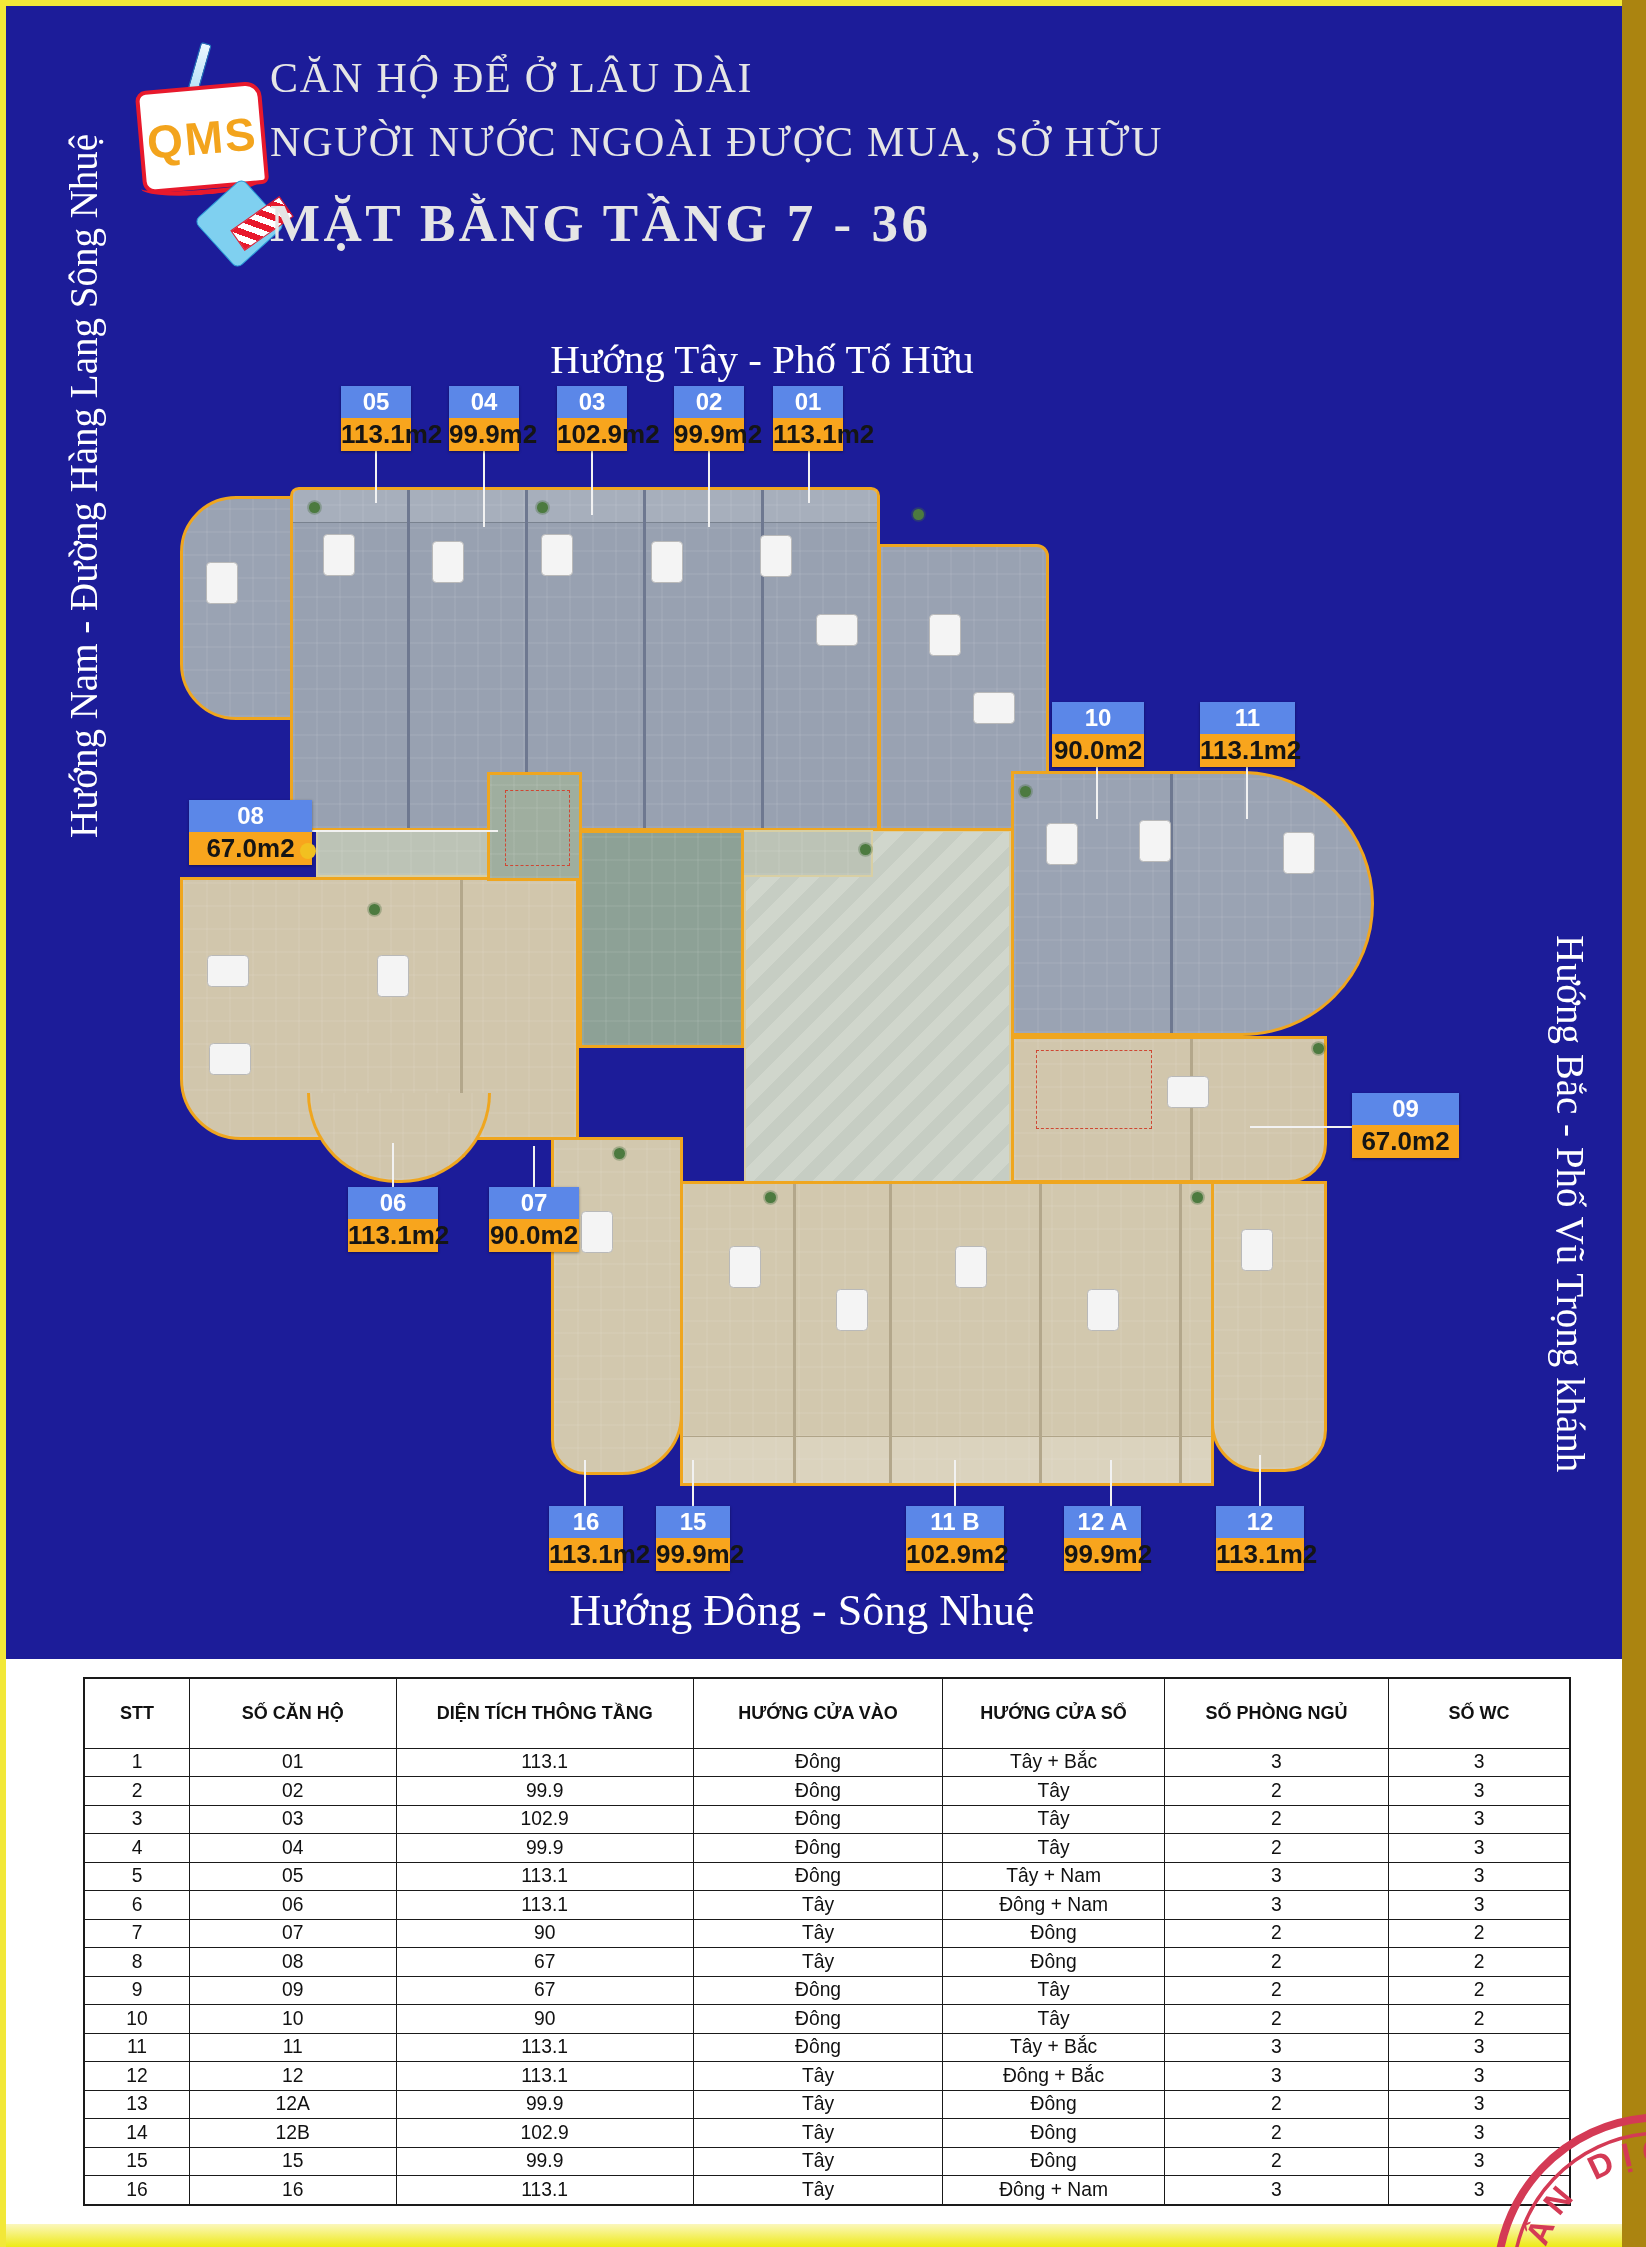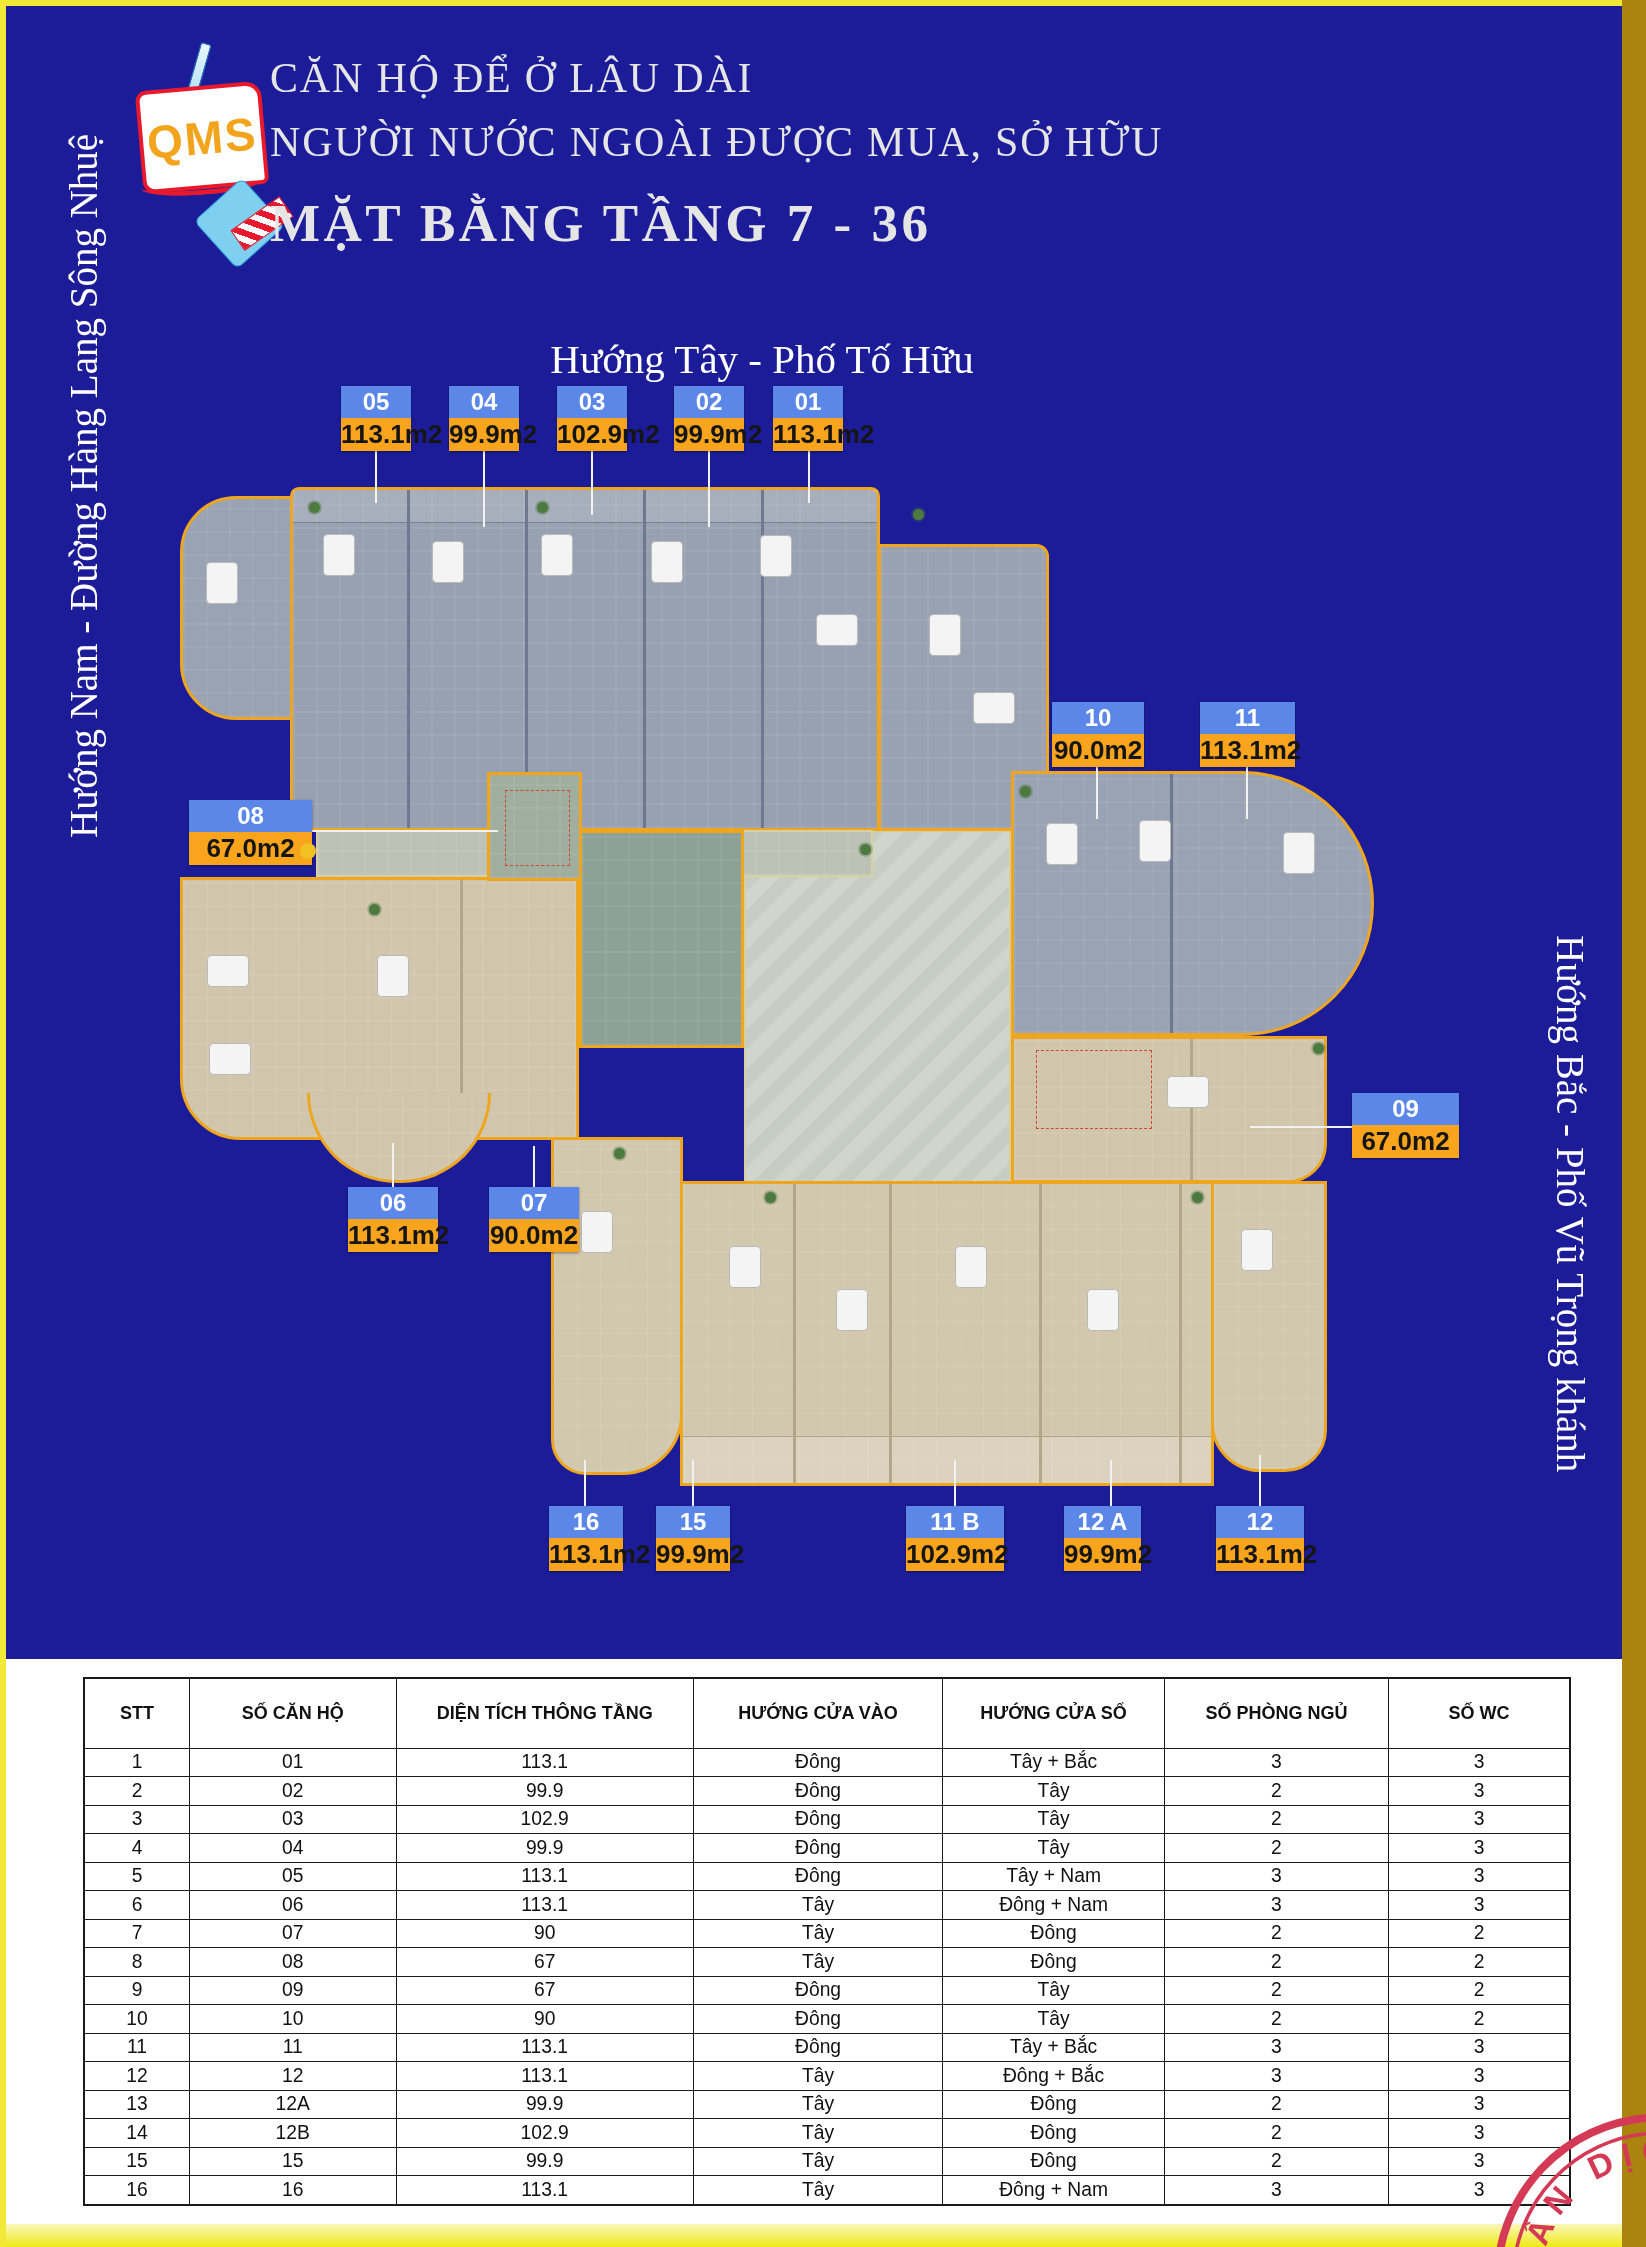--- a/index.html
+++ b/index.html
@@ -100,20 +100,21 @@
     </div>
     <div class="logo-wave"></div>
     <div class="logo-diamond"></div>
     <div class="logo-stripes"></div>
   </div>
   <div class="title title-l1">CĂN HỘ ĐỂ Ở LÂU DÀI</div>
   <div class="title title-l2">NGƯỜI NƯỚC NGOÀI ĐƯỢC MUA, SỞ HỮU</div>
   <div class="title title-l3">MẶT BẰNG TẦNG 7 - 36</div>
 
   <div class="dir dir-top">Hướng Tây - Phố Tố Hữu</div>
+  <div class="dir dir-bottom">Hướng Đông - Sông Nhuệ</div>
   <div class="dir dir-left">
       <span>Hướng Nam - Đường Hàng Lang Sông Nhuệ</span>
     </div>
   <div class="dir dir-right">
       <span>Hướng Bắc - Phố Vũ Trọng khánh</span>
     </div>
 
   <div class="blk blk-lobby"></div>
   <div class="blk blk-topleft-bay"></div>
   <div class="blk blk-top-wing">

